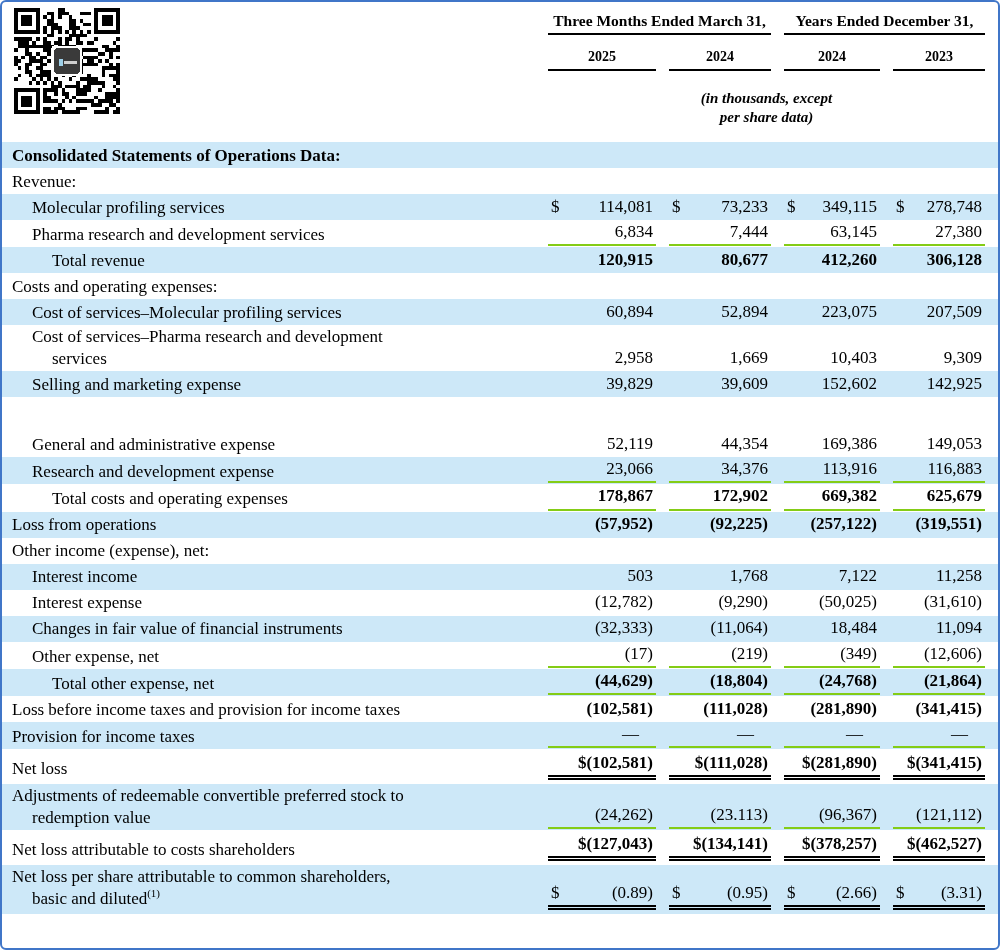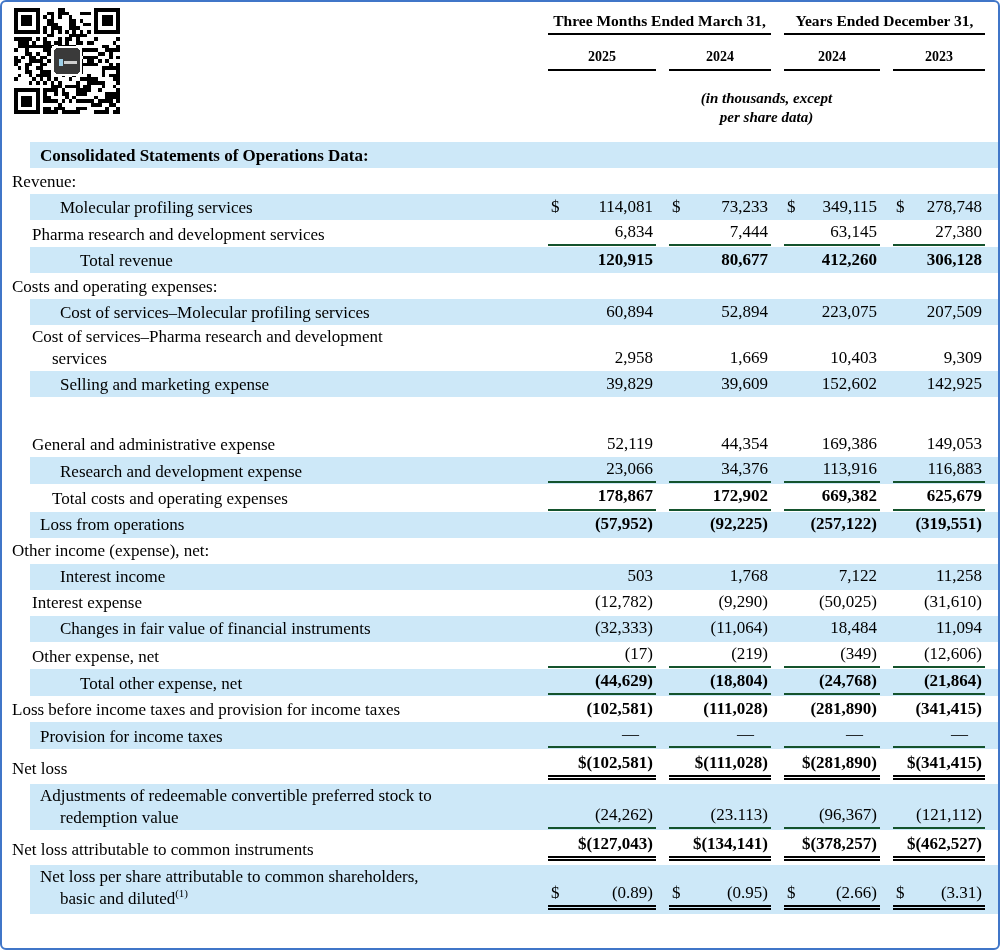--- a/index.html
+++ b/index.html
@@ -38,37 +38,37 @@
   .tbl { width:100%; }
   .row {
     display:grid;
     grid-template-columns:1fr 108px 102px 96px 92px;
     column-gap:13px;
     align-items:end;
     min-height:26px;
     padding:1px 13px 1px 10px;
     font-size:17px; line-height:1.3;
   }
-  .row.shaded { background:#cde8f8;margin-left:28px; }
+  .row.shaded { background:#cde8f8; }
   .row.tall { min-height:35px; padding-bottom:4px; }
   .label .l1 { display:block; }
   .label .l2 { display:none; padding-left:20px; }
   .label.two .l2 { display:block; }
   .label.b { font-weight:bold; }
   sup { font-size:11px; line-height:0; }
   .vi {
     display:none;
     justify-content:space-between; align-items:baseline;
     padding:0 3px 1px 3px; width:100%;
   }
   .vi.on { display:flex; }
   .vi .cur { text-align:left; }
   .vi .amt { margin-left:auto; white-space:nowrap; }
   .vi.bold { font-weight:bold; }
-  .vi.u1 { border-bottom:2px solid #14532d; }
+  .vi.u1 { border-bottom:2px solid #84cc16; }
   .vi.u2 { border-bottom:5px double #000; }
   .vi .amt.dash { padding-right:14px; }
 </style>
 </head>
 <body>
 
 <div class="page">
 
   <div class="header-zone">
     <div class="qr">
@@ -1030,21 +1030,21 @@
         </div>
         <div class="cell val">
           <div class="vi on u1">
             <span class="cur"></span>
             <span class="amt">(121,112)</span>
           </div>
         </div>
       </div>
       <div class="row tall">
     <div class="cell label" style="padding-left: 0px;">
-      <span class="l1">Net loss attributable to common instruments</span>
+      <span class="l1">Net loss attributable to costs shareholders</span>
 
     </div>
   <div class="cell val">
           <div class="vi on bold u2">
             <span class="cur"></span>
             <span class="amt">$(127,043)</span>
           </div>
         </div>
         <div class="cell val">
           <div class="vi on bold u2">

